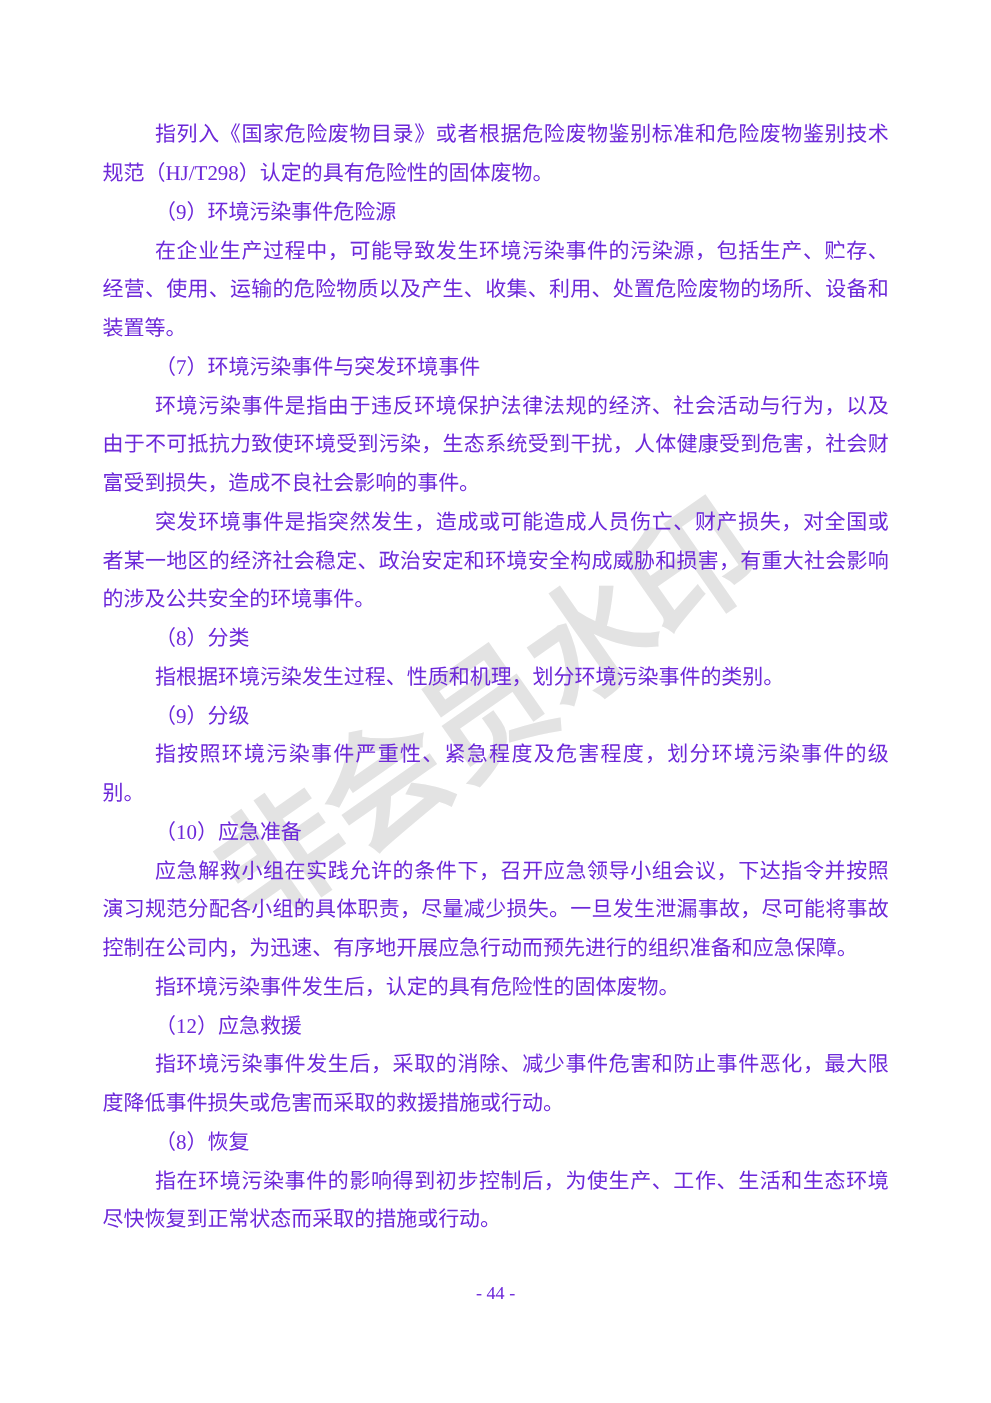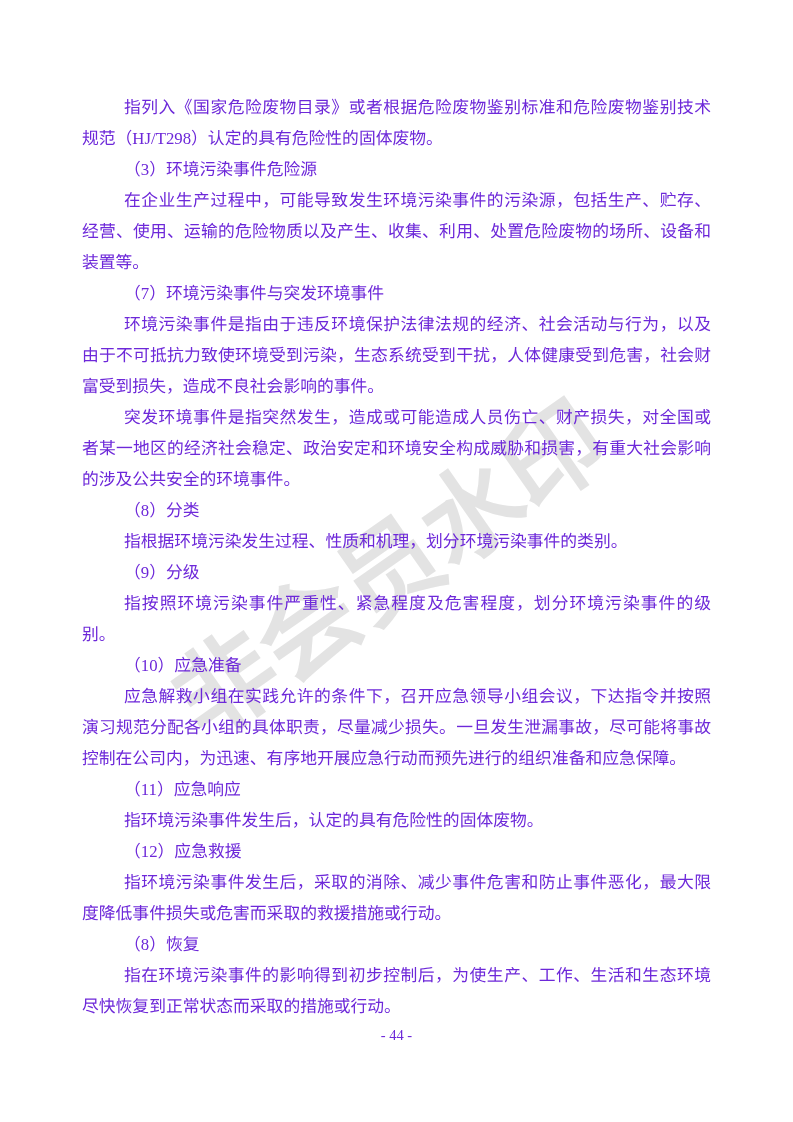--- a/index.html
+++ b/index.html
@@ -67,32 +67,31 @@
 </style>
 </head>
 <body>
 
 <div class="page">
 
   <div class="watermark">非会员水印</div>
 
   <div class="content">
     <p>指列入《国家危险废物目录》或者根据危险废物鉴别标准和危险废物鉴别技术规范（HJ/T298）认定的具有危险性的固体废物。</p>
-    <p>（3）环境污染事件危险源</p>
+    <p>（9）环境污染事件危险源</p>
     <p>在企业生产过程中，可能导致发生环境污染事件的污染源，包括生产、贮存、经营、使用、运输的危险物质以及产生、收集、利用、处置危险废物的场所、设备和装置等。</p>
     <p>（7）环境污染事件与突发环境事件</p>
     <p>环境污染事件是指由于违反环境保护法律法规的经济、社会活动与行为，以及由于不可抵抗力致使环境受到污染，生态系统受到干扰，人体健康受到危害，社会财富受到损失，造成不良社会影响的事件。</p>
     <p>突发环境事件是指突然发生，造成或可能造成人员伤亡、财产损失，对全国或者某一地区的经济社会稳定、政治安定和环境安全构成威胁和损害，有重大社会影响的涉及公共安全的环境事件。</p>
     <p>（8）分类</p>
     <p>指根据环境污染发生过程、性质和机理，划分环境污染事件的类别。</p>
     <p>（9）分级</p>
     <p>指按照环境污染事件严重性、紧急程度及危害程度，划分环境污染事件的级别。</p>
     <p>（10）应急准备</p>
     <p>应急解救小组在实践允许的条件下，召开应急领导小组会议，下达指令并按照演习规范分配各小组的具体职责，尽量减少损失。一旦发生泄漏事故，尽可能将事故控制在公司内，为迅速、有序地开展应急行动而预先进行的组织准备和应急保障。</p>
-    <p>（11）应急响应</p>
     <p>指环境污染事件发生后，认定的具有危险性的固体废物。</p>
     <p>（12）应急救援</p>
     <p>指环境污染事件发生后，采取的消除、减少事件危害和防止事件恶化，最大限度降低事件损失或危害而采取的救援措施或行动。</p>
     <p>（8）恢复</p>
     <p>指在环境污染事件的影响得到初步控制后，为使生产、工作、生活和生态环境尽快恢复到正常状态而采取的措施或行动。</p>
   </div>
 
   <div class="page-number">- 44 -</div>
 
 </div>

